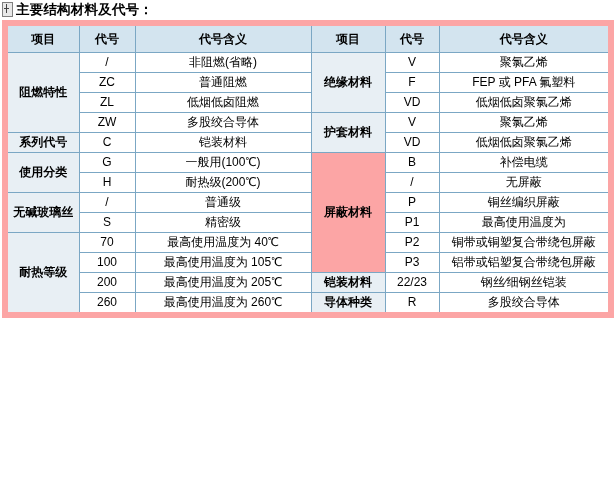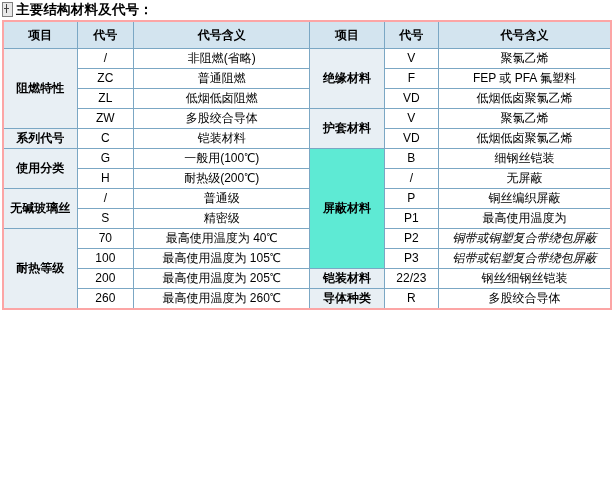--- a/index.html
+++ b/index.html
@@ -59,21 +59,21 @@
     font-weight: bold;
     font-size: 13.5px;
     color: #000;
     letter-spacing: 0.2px;
   }
   table.spec {
     border-collapse: collapse;
     table-layout: fixed;
     width: 610px;
     margin-left: 2px;
-    border: 2px solid #fca5a5;
+    border: 6px solid #fca5a5;
   }
   table.spec td, table.spec th {
     border: 1px solid #7ba7c4;
     text-align: center;
     vertical-align: middle;
     font-size: 12px;
     padding: 2px 1px;
     line-height: 1.25;
   }
   thead th {
@@ -91,21 +91,20 @@
     background: #ffffff;
   }
   .c0 { width: 74px; }
   .c1 { width: 56px; }
   .c2 { width: 176px; }
   .c3 { width: 74px; }
   .c4 { width: 54px; }
   .c5 { width: 172px; }
   .small {
     font-size: 11.5px;
-    font-style: italic;
   }
 </style>
 </head>
 <body>
 
 <div class="page">
 
   <div class="title-row">
     <span class="title-marker"></span>
     <span class="doc-title">主要结构材料及代号：</span>
@@ -168,23 +167,23 @@
         <td class="val">C</td>
         <td class="val">铠装材料</td>
         <td class="val">VD</td>
         <td class="val">低烟低卤聚氯乙烯</td>
       </tr>
 
       <tr>
         <td class="cat" rowspan="2">使用分类</td>
         <td class="val">G</td>
         <td class="val">一般用(100℃)</td>
-        <td class="val" rowspan="6" style="background:#5eead4;font-weight:bold;">屏蔽材料</td>
+        <td class="val" rowspan="6" style="background:#fca5a5;font-weight:bold;">屏蔽材料</td>
         <td class="val">B</td>
-        <td class="val">细钢丝铠装</td>
+        <td class="val">补偿电缆</td>
       </tr>
 
       <tr>
         <td class="val">H</td>
         <td class="val">耐热级(200℃)</td>
         <td class="val">/</td>
         <td class="val">无屏蔽</td>
       </tr>
 
       <tr>

